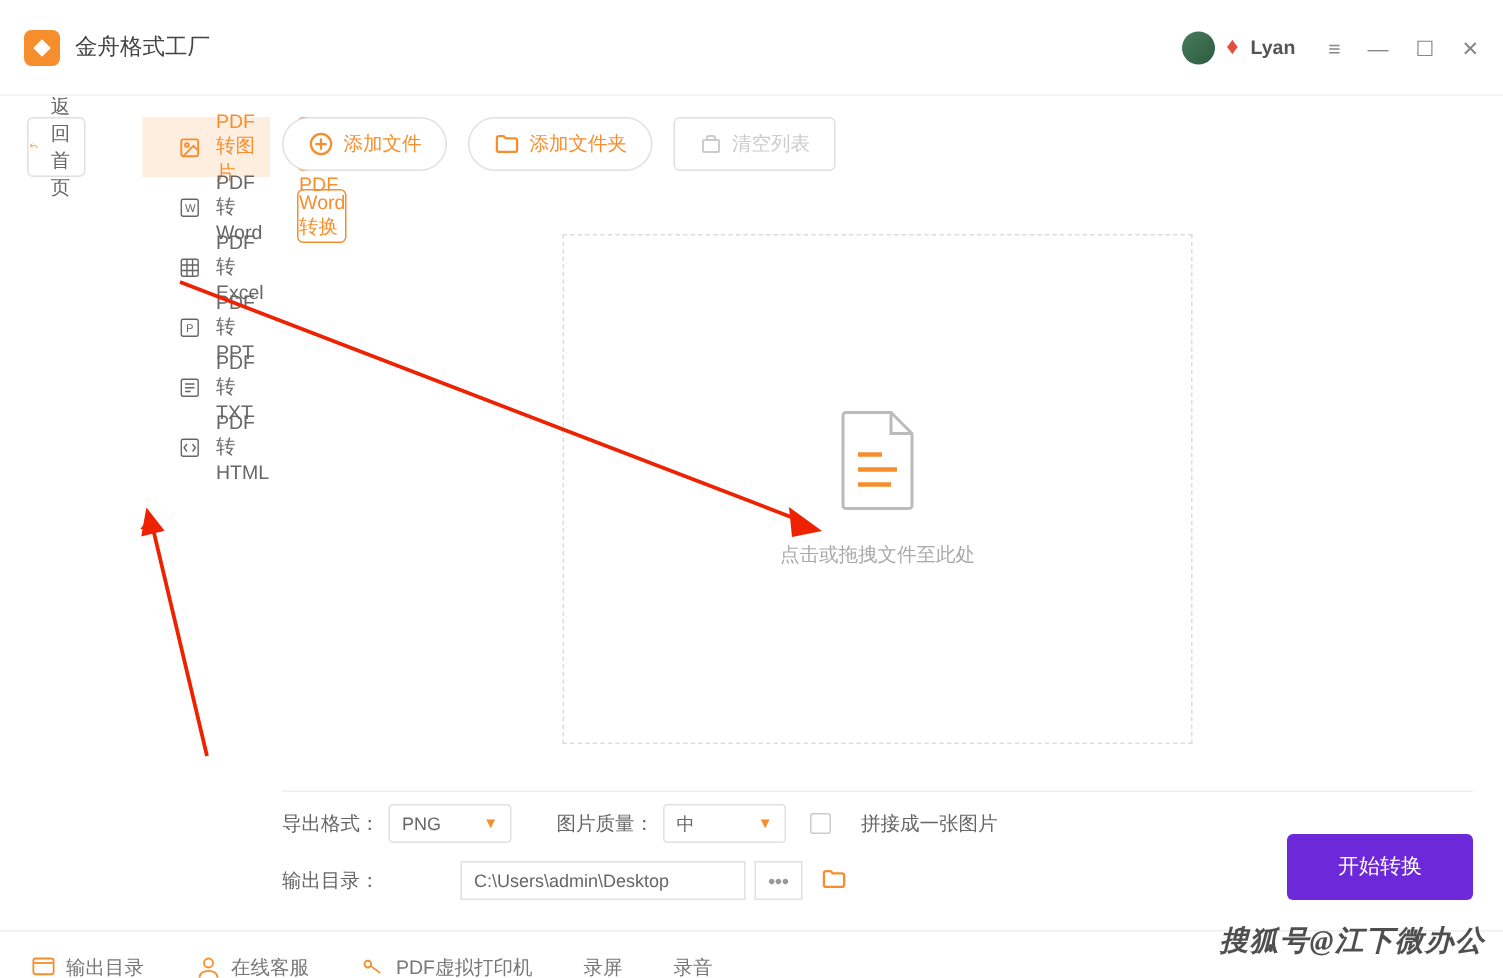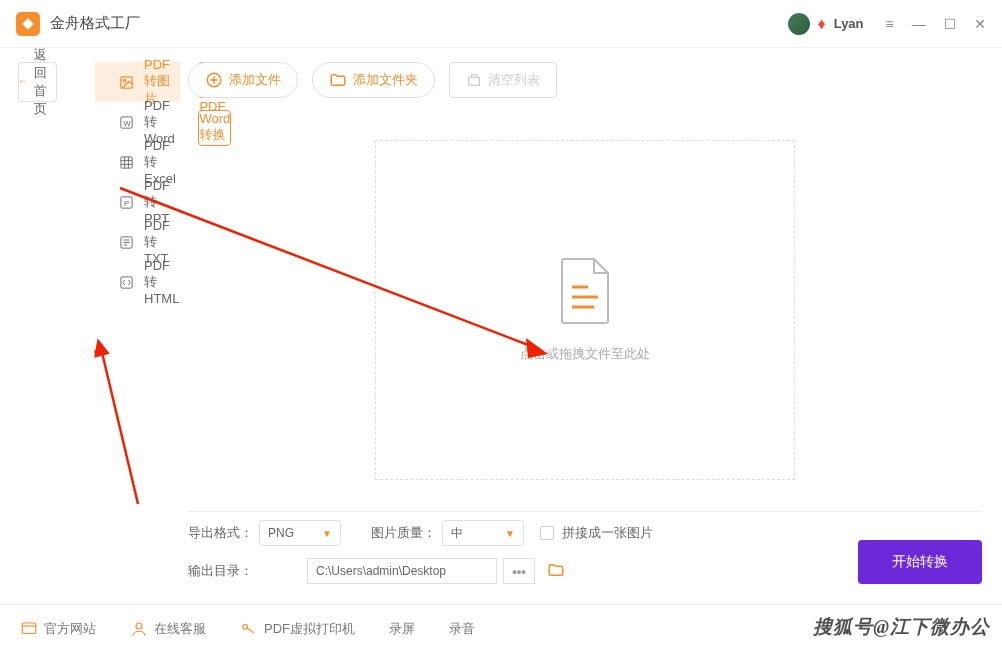--- a/index.html
+++ b/index.html
@@ -1,18 +1,18 @@
 <!DOCTYPE html>
 <html><head>
   <meta charset="utf-8">
   <style>
     * { margin: 0; padding: 0; box-sizing: border-box; font-family: "Microsoft YaHei", sans-serif; }
     body { width: 1002px; height: 652px; background: #fff; font-size: 13px; color: #666; overflow: hidden; position: relative; }
     
-    .titlebar { height: 48px; display: flex; align-items: center; padding: 0 16px; border-bottom: 1px solid #f0f0f0; }
+    .titlebar { height: 64px; display: flex; align-items: center; padding: 0 16px; border-bottom: 1px solid #f0f0f0; }
     .logo { width: 24px; height: 24px; background: #f78e2e; border-radius: 5px; display: flex; align-items: center; justify-content: center; margin-right: 10px; }
     .app-title { font-size: 15px; color: #444; flex: 1; }
     .user-area { display: flex; align-items: center; gap: 8px; margin-right: 12px; }
     .avatar { width: 22px; height: 22px; border-radius: 50%; background: linear-gradient(135deg, #4a7a5c, #2c5d3f); }
     .vip-badge { color: #e84c3d; font-size: 16px; }
     .username { color: #555; font-size: 13px; font-weight: bold; }
     .win-controls { display: flex; gap: 18px; color: #888; font-size: 14px; margin-left: 10px; }
     .win-btn { cursor: pointer; }
     
     .main { display: flex; height: 556px; }
@@ -37,21 +37,21 @@
     .dropzone-wrap { flex: 1; display: flex; align-items: center; justify-content: center; margin-bottom: 10px; }
     .dropzone { width: 420px; height: 340px; border: 1px dashed #ddd; display: flex; flex-direction: column; align-items: center; justify-content: center; gap: 20px; cursor: pointer; }
     .doc-icon { width: 54px; height: 68px; }
     .dz-text { color: #aaa; font-size: 13px; }
     
     .controls { padding: 8px 0; border-top: 1px solid #eee; }
     .crow { display: flex; align-items: center; margin-bottom: 12px; gap: 6px; }
     .clabel { color: #666; font-size: 13px; }
     .select { border: 1px solid #e0e0e0; border-radius: 3px; height: 26px; min-width: 82px; padding: 0 8px; display: inline-flex; align-items: center; justify-content: space-between; gap: 10px; font-size: 12px; }
     .select .caret { color: #f78e2e; font-size: 10px; }
-    .chk { display: flex; align-items: center; gap: 8px; margin-left: 10px; font-size: 13px; }
+    .chk { display: flex; align-items: center; gap: 20px; margin-left: 10px; font-size: 13px; }
     .chk-box { width: 14px; height: 14px; border: 1px solid #ccc; border-radius: 2px; }
     .path-input { border: 1px solid #e0e0e0; height: 26px; width: 190px; padding: 0 8px; font-size: 12px; color: #666; margin-left: 48px; }
     .browse-btn { border: 1px solid #e0e0e0; height: 26px; width: 32px; display: flex; align-items: center; justify-content: center; color: #999; cursor: pointer; font-weight: bold; }
     .open-folder { color: #f78e2e; margin-left: 6px; cursor: pointer; }
     .convert-btn { position: absolute; right: 20px; bottom: 20px; width: 124px; height: 44px; background: #6d28d9; color: #fff; border-radius: 4px; display: flex; align-items: center; justify-content: center; font-size: 14px; cursor: pointer; }
     
     .footer { height: 48px; border-top: 1px solid #eee; display: flex; align-items: center; padding: 0 20px; gap: 34px; color: #777; font-size: 13px; position: relative; }
     .flink { display: flex; align-items: center; gap: 6px; cursor: pointer; }
     .watermark { position: absolute; right: 12px; bottom: 12px; font-family: serif; font-style: italic; font-weight: bold; font-size: 19px; color: rgba(30,30,30,0.78); letter-spacing: 1px; }
     
@@ -229,21 +229,21 @@
     </div>
   </div>
 </div>
 
 <div class="footer">
   <div class="flink">
     <svg width="18" height="18" viewBox="0 0 24 24" fill="none" stroke="#f78e2e" stroke-width="1.6">
         <rect x="3" y="4" width="18" height="14" rx="2"></rect>
         <path d="M3 8h18"></path>
       </svg>
-    <span>官方网站</span>
+    <span>输出目录</span>
   </div>
   <div class="flink">
     <svg width="18" height="18" viewBox="0 0 24 24" fill="none" stroke="#f78e2e" stroke-width="1.6">
         <circle cx="12" cy="8" r="4"></circle>
         <path d="M4 21c0-4 4-6 8-6s8 2 8 6"></path>
       </svg>
     <span>在线客服</span>
   </div>
   <div class="flink">
     <svg width="18" height="18" viewBox="0 0 24 24" fill="none" stroke="#f78e2e" stroke-width="1.6">

